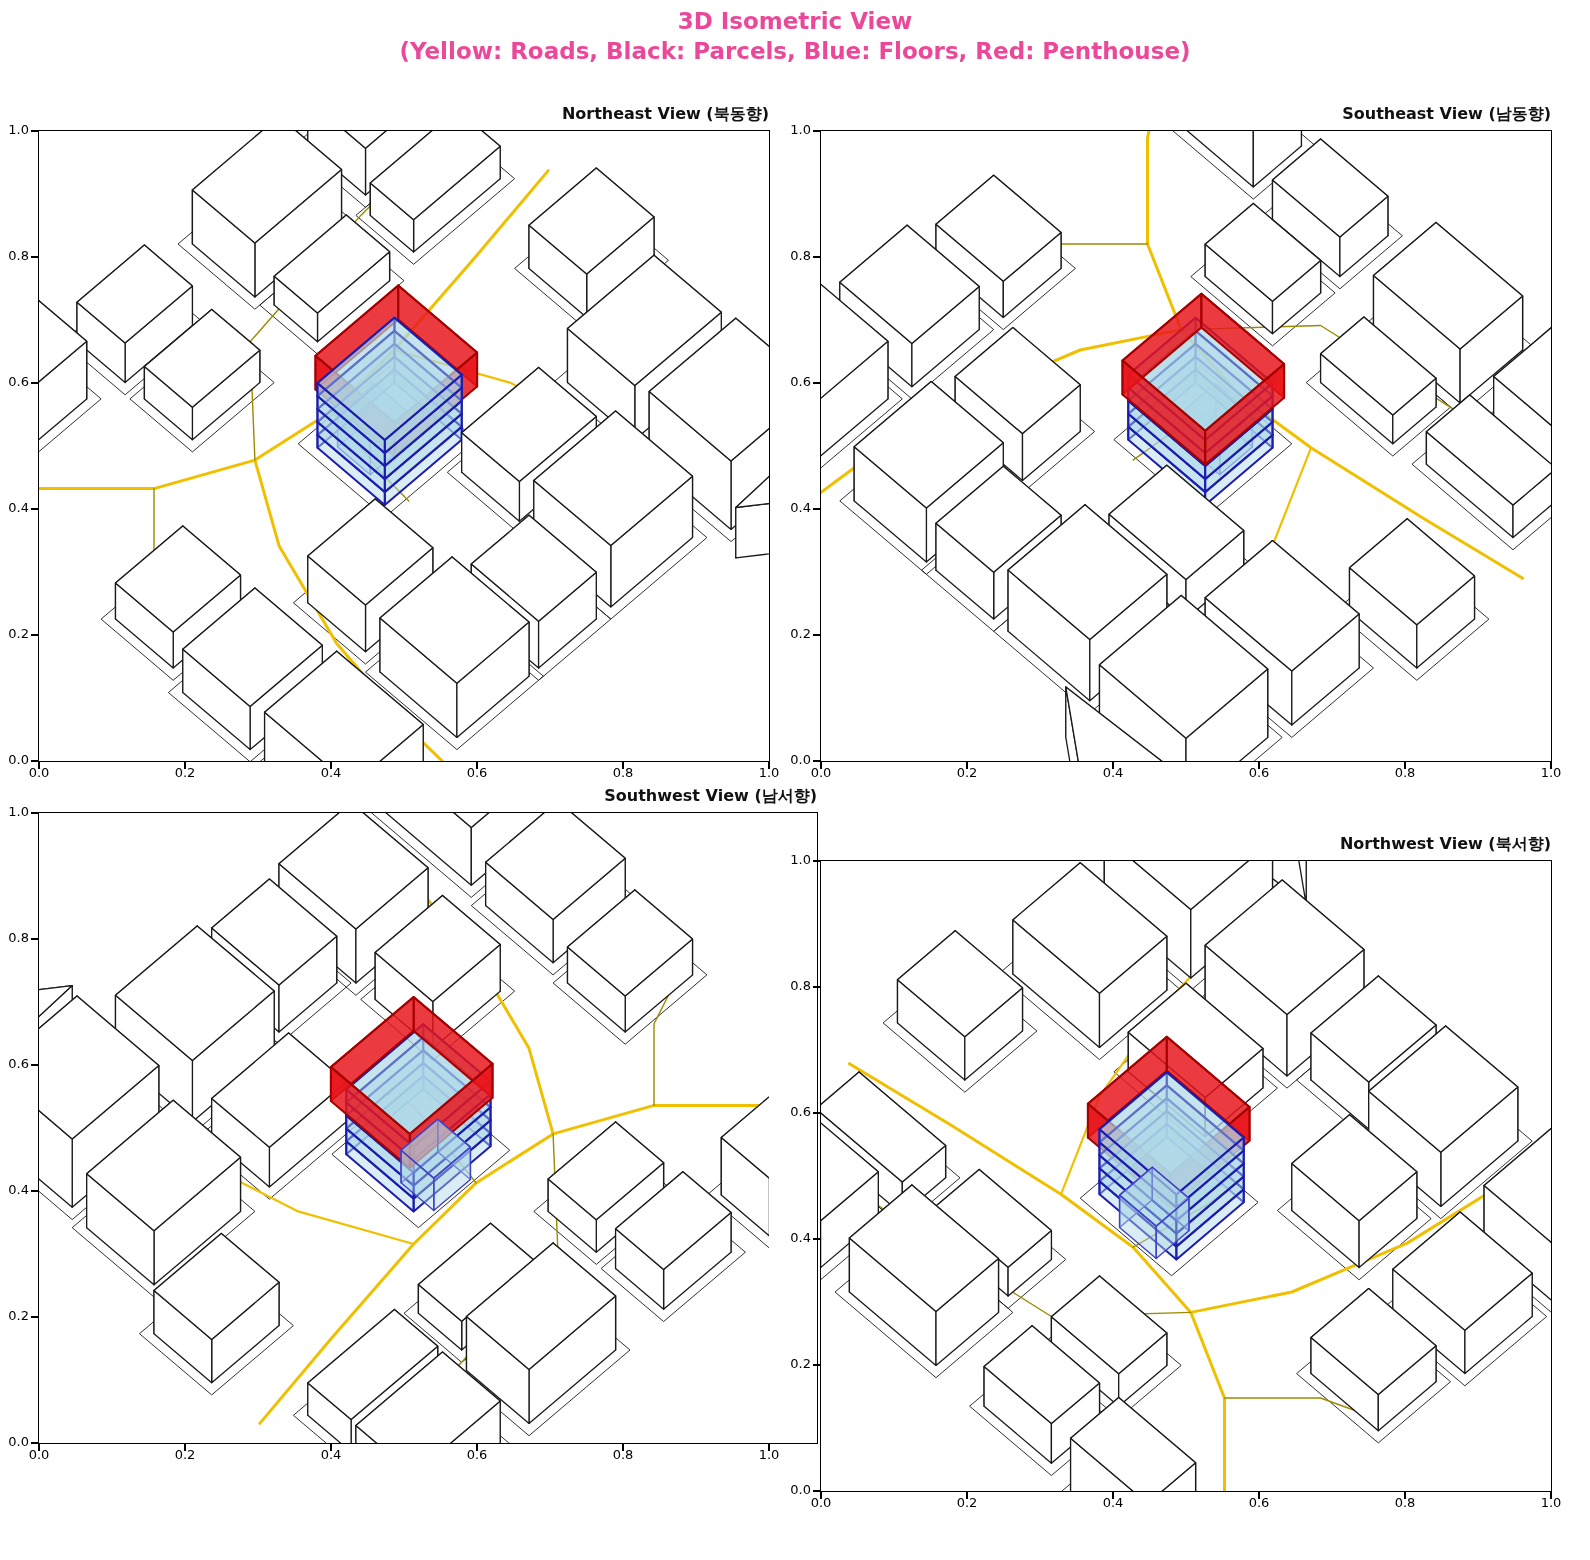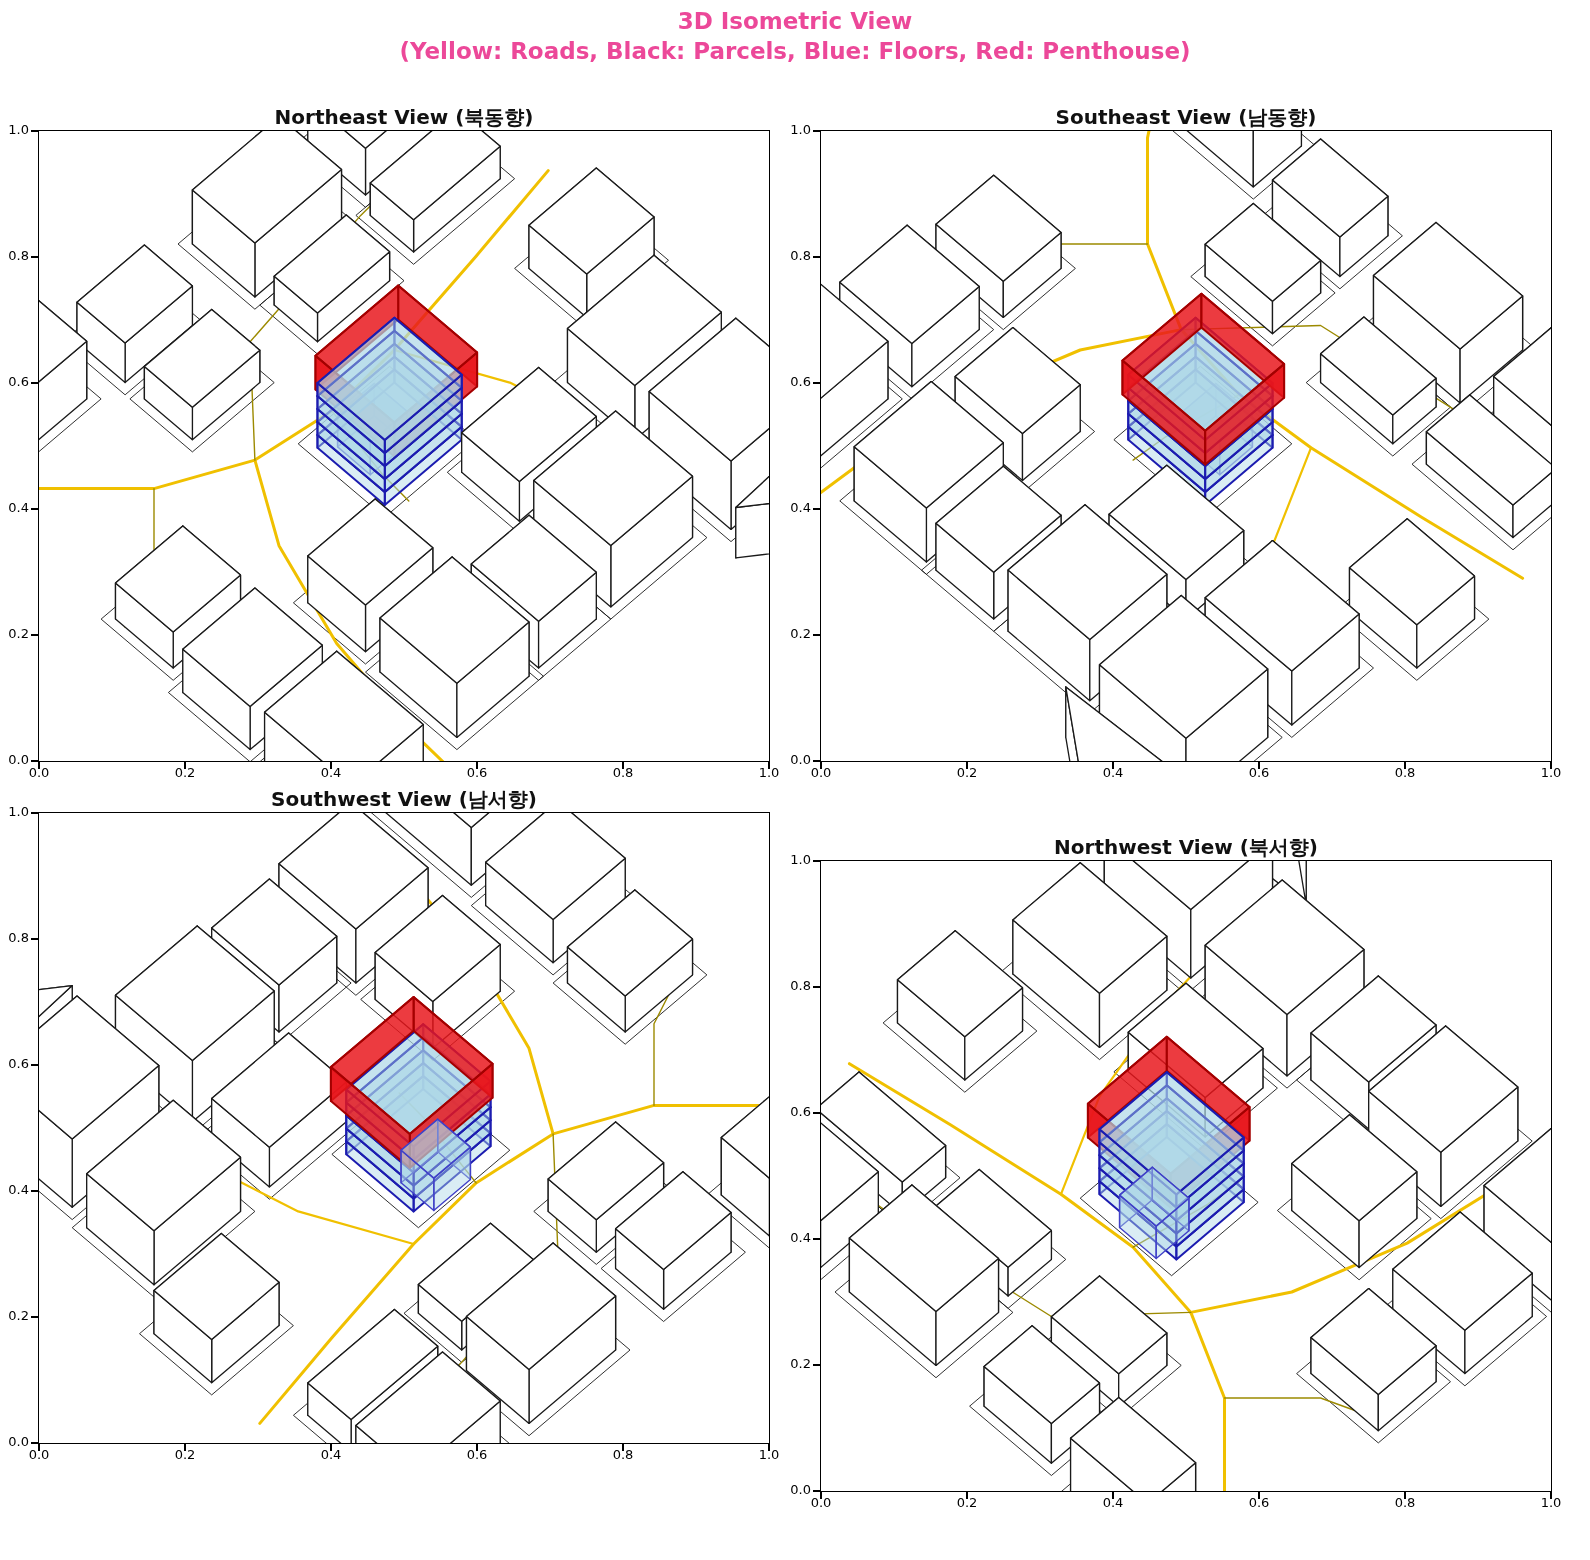--- a/index.html
+++ b/index.html
@@ -5,24 +5,24 @@
   html,body{margin:0;padding:0;background:#ffffff;}
   #figure{position:relative;width:1590px;height:1560px;background:#ffffff;
           font-family:"DejaVu Sans","Liberation Sans",sans-serif;color:#111;}
   .fig-title{position:absolute;left:0;width:100%;text-align:center;font-weight:700;
              font-size:23px;line-height:30px;color:#ec4899;}
   #fig-title-1{top:6px;}
   #fig-title-2{top:36px;}
   .panel{position:absolute;width:730px;height:630px;border:1.6px solid #000;background:#fff;box-sizing:content-box;}
   #panel-northeast{left:38px;top:130px;}
   #panel-southeast{left:820px;top:130px;}
-  #panel-southwest{left:38px;top:812px;}
+  #panel-southwest{left:38px;top:812px;padding-left:48px;}
   #panel-northwest{left:820px;top:860px;}
-  .panel-title{position:absolute;left:0;top:-27px;width:100%;text-align:center;
-               font-weight:700;font-size:20px;white-space:nowrap;}
+  .panel-title{position:absolute;left:0;top:-27px;width:100%;text-align:right;
+               font-weight:700;font-size:16px;white-space:nowrap;}
   .scene{position:absolute;left:0;top:0;width:730px;height:630px;display:block;}
   .ytick-label{position:absolute;left:-48px;width:38px;text-align:right;font-size:13px;color:#000;}
   .xtick-label{position:absolute;width:40px;text-align:center;font-size:13px;color:#000;top:634px;}
   .tickmark{position:absolute;background:#000;}
   .info-box{position:absolute;left:50%;transform:translateX(-50%);top:1498px;
             background:#f7deb0;border:1.6px solid #4a4a4a;border-radius:9px;
             padding:6px 14px;font-size:16.5px;color:#1a1a1a;white-space:nowrap;}
 </style>
 </head>
 <body>

